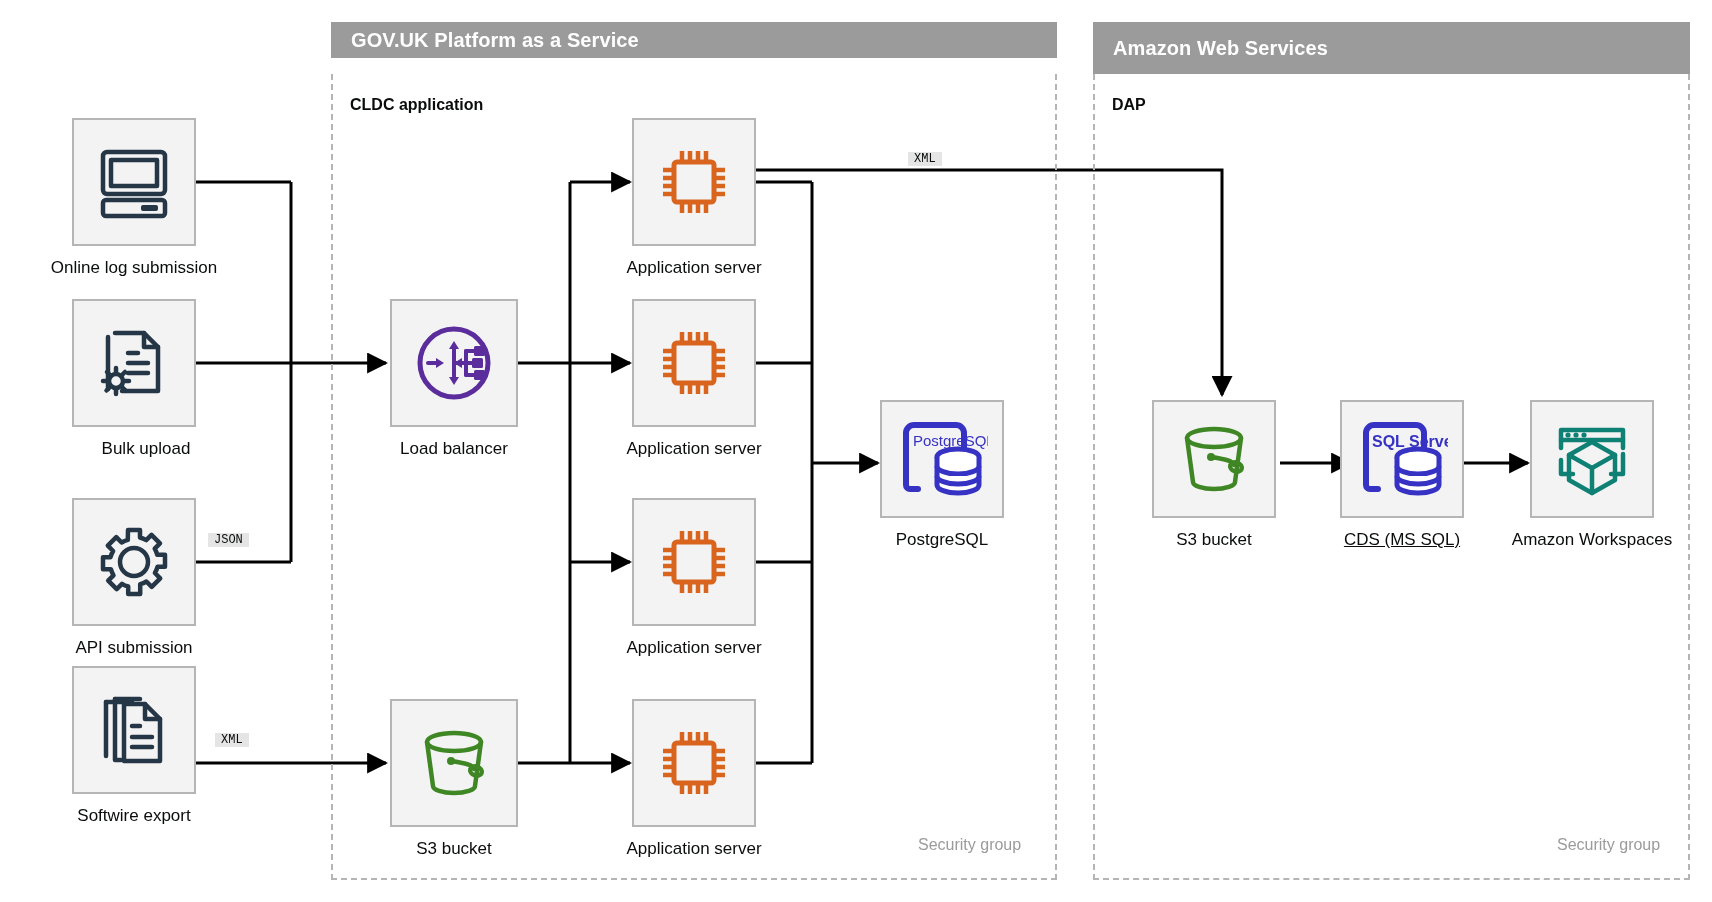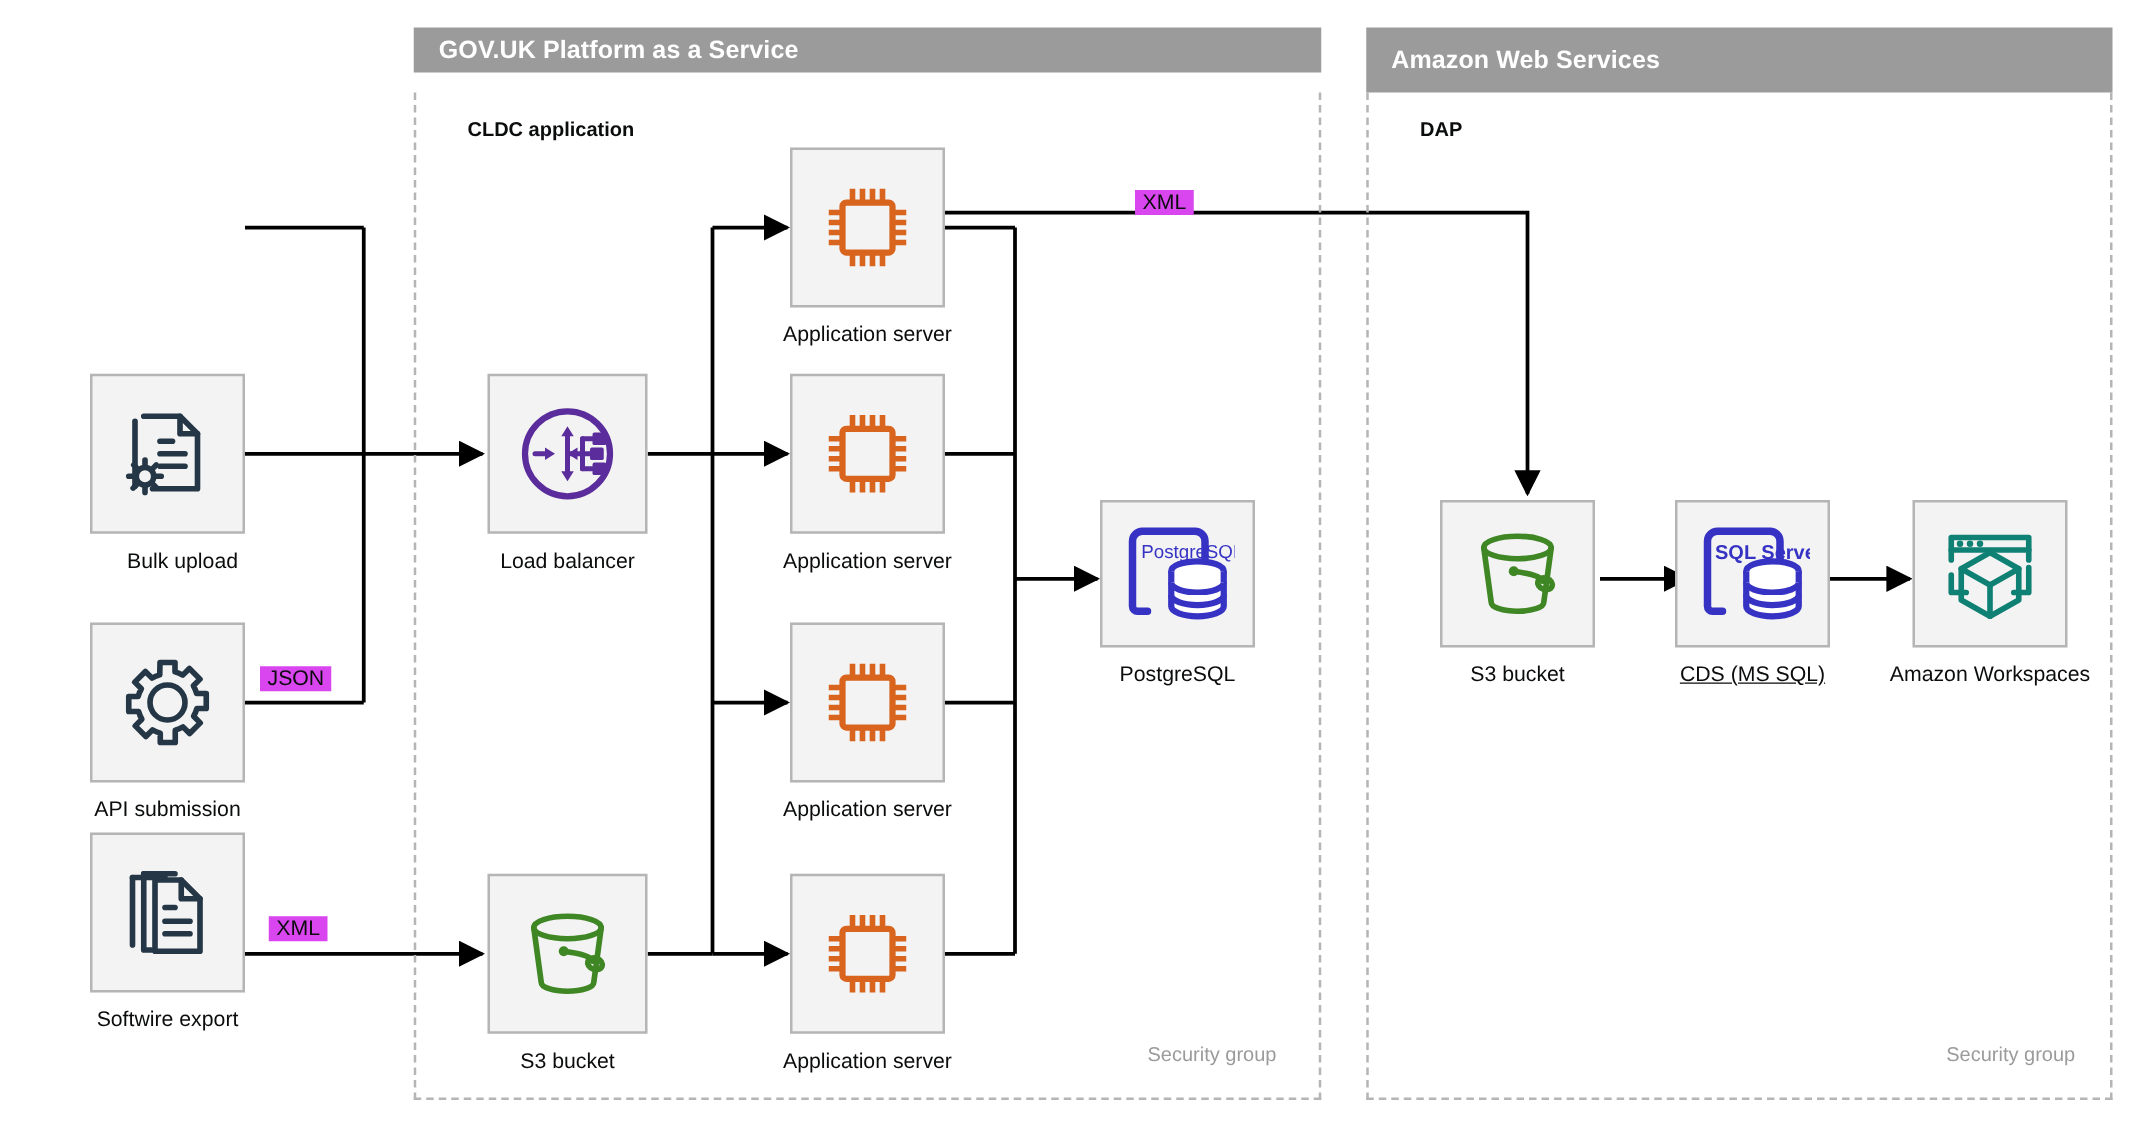--- a/index.html
+++ b/index.html
@@ -5,35 +5,35 @@
   html,body{margin:0;padding:0;background:#ffffff;}
   body{width:1712px;height:902px;position:relative;overflow:hidden;
        font-family:"Liberation Sans","DejaVu Sans",sans-serif;color:#0b0c0c;}
   #stage{position:absolute;left:0;top:0;width:1712px;height:902px;}
 
   
   .zone-header{position:absolute;background:#9b9b9b;display:flex;align-items:center;
                padding-left:20px;box-sizing:border-box;}
   .zone-header-title{color:#ffffff;font-size:20px;font-weight:bold;letter-spacing:.1px;}
   .zone-body{position:absolute;border:2px dashed #b5b5b5;border-top:none;box-sizing:border-box;}
-  .zone-sublabel{position:absolute;font-size:16px;font-weight:bold;color:#0b0c0c;margin-left:24px;}
+  .zone-sublabel{position:absolute;font-size:16px;font-weight:bold;color:#0b0c0c;}
   .security-group{position:absolute;font-size:16px;color:#9b9b9b;}
 
   
   .node{position:absolute;}
   .node-box{position:absolute;background:#f3f3f3;border:2px solid #b5b5b5;box-sizing:border-box;
             display:flex;align-items:center;justify-content:center;}
   .node-label{position:absolute;font-size:17px;color:#0b0c0c;text-align:center;
               white-space:nowrap;left:50%;transform:translateX(-50%);}
 
   
   .edge-svg{position:absolute;left:0;top:0;width:1712px;height:902px;overflow:visible;
             pointer-events:none;}
-  .edge-label{position:absolute;font-size:17px;color:#0b0c0c;white-space:nowrap;
-              background:#d946ef;padding:0 6px;}
+  .edge-label{position:absolute;font-size:12px;color:#0b0c0c;white-space:nowrap;
+              background:#e5e5e5;padding:0 6px;font-family:Liberation Mono, monospace;}
 </style>
 </head>
 <body>
 
 <div id="stage">
 
   <svg class="edge-svg">
     <defs>
       <marker id="arrow" viewBox="0 0 10 10" refX="9" refY="5" markerWidth="7" markerHeight="7" orient="auto-start-reverse">
         <path d="M 0 0 L 10 5 L 0 10 z" fill="#000000"></path>
@@ -88,20 +88,33 @@
   <div class="zone-sublabel" style="left:350px;top:96px;">CLDC application</div>
   <div class="security-group" style="left:918px;top:836px;">Security group</div>
 
   <div class="zone-header" style="left:1093px;top:22px;width:597px;height:52px;">
     <span class="zone-header-title">Amazon Web Services</span>
   </div>
   <div class="zone-body" style="left:1093px;top:74px;width:597px;height:806px;"></div>
   <div class="zone-sublabel" style="left:1112px;top:96px;">DAP</div>
   <div class="security-group" style="left:1557px;top:836px;">Security group</div>
 
+  <div class="node" style="left:72px;top:118px;width:124px;height:170px;">
+    <div class="node-box" style="left:0;top:0;width:124px;height:128px;">
+      <svg width="80" height="80" viewBox="0 0 80 80">
+        <g fill="none" stroke="#253746" stroke-width="4.5" stroke-linejoin="round">
+          <rect x="9" y="10" width="62" height="42" rx="4"></rect>
+          <rect x="17" y="18" width="46" height="26"></rect>
+          <rect x="9" y="58" width="62" height="16" rx="3"></rect>
+        </g>
+        <rect x="47" y="63" width="17" height="6" rx="2" fill="#253746"></rect>
+      </svg>
+    </div>
+    <div class="node-label" style="top:140px;">Online log submission</div>
+  </div>
 
   <div class="node" style="left:72px;top:299px;width:148px;height:170px;">
     <div class="node-box" style="left:0;top:0;width:124px;height:128px;">
       <svg width="80" height="80" viewBox="0 0 80 80">
         <g fill="none" stroke="#253746" stroke-width="4.5" stroke-linejoin="round" stroke-linecap="round">
           <path d="M21 10 H50 L64 24 V68 H28"></path>
           <path d="M50 10 V24 H64"></path>
           <path d="M14 14 V66"></path>
           <path d="M34 30 H44"></path>
           <path d="M34 40 H54"></path>

